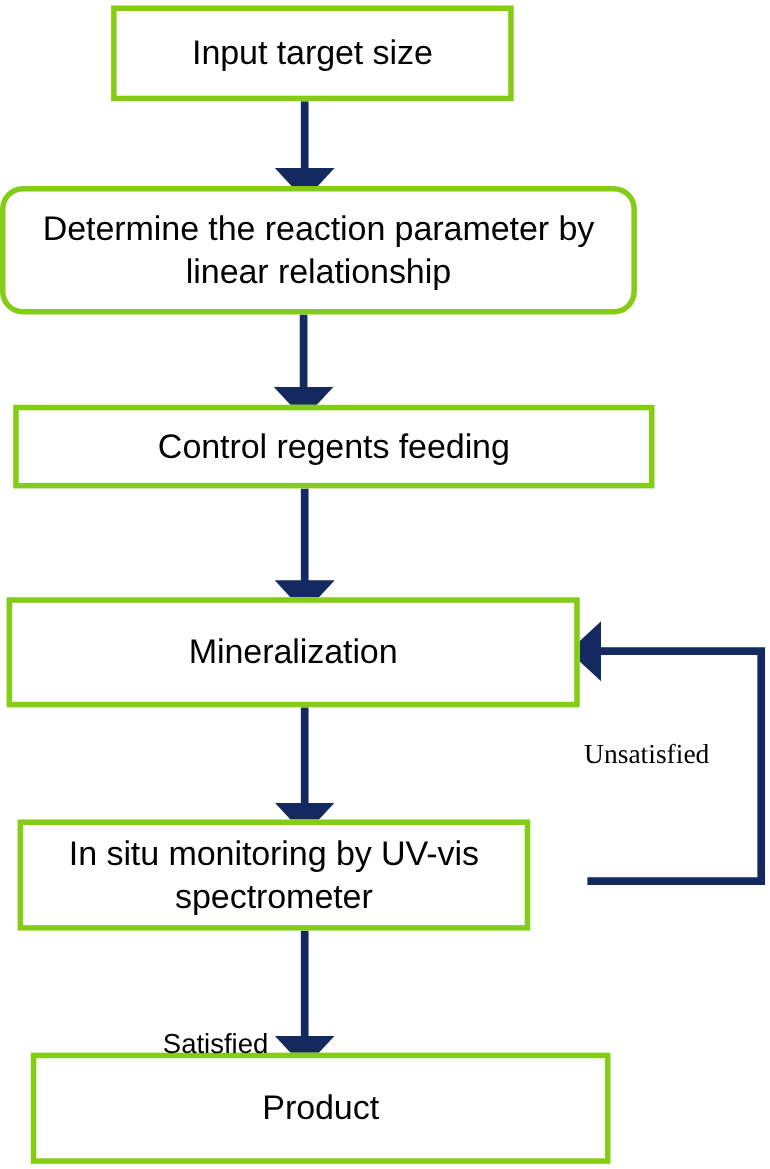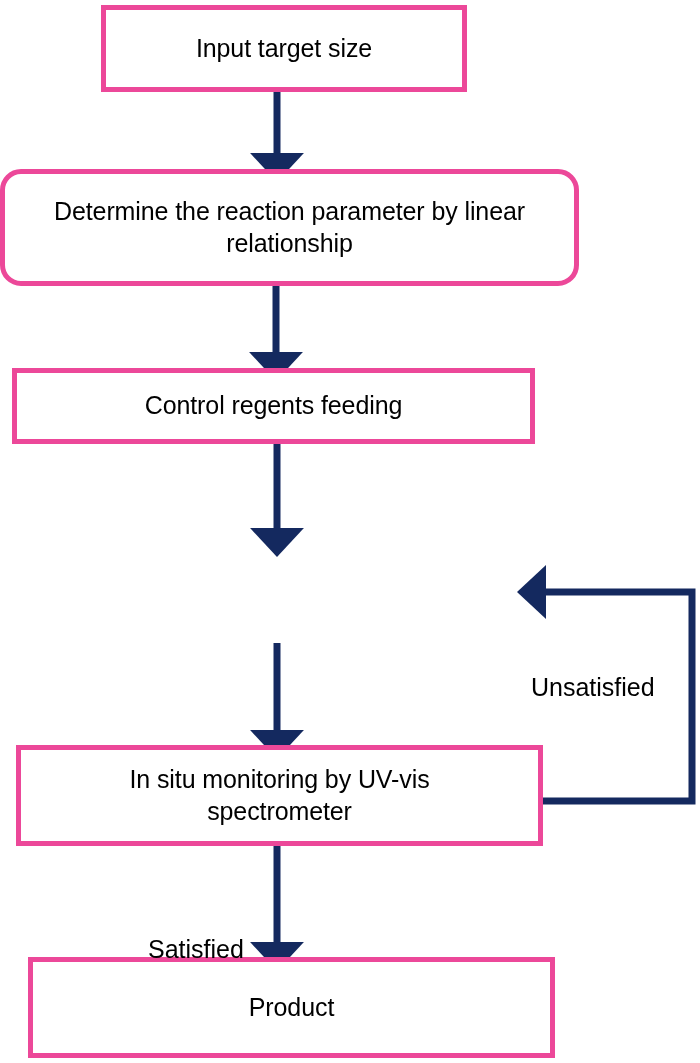--- a/index.html
+++ b/index.html
@@ -14,28 +14,28 @@
   #flow-canvas {
     position: relative;
     width: 700px;
     height: 1063px;
     background: #ffffff;
     overflow: hidden;
   }
   .node {
     position: absolute;
     box-sizing: border-box;
-    border: 5px solid #ec4899;
+    border: 5px solid #84cc16;
     background: #ffffff;
     display: flex;
     align-items: center;
     justify-content: center;
     text-align: center;
     color: #000000;
-    font-size: 25px;
+    font-size: 31px;
     line-height: 1.25;
     letter-spacing: -0.1px;
     padding: 18px 10px;
   }
   .node-text {
     display: block;
     white-space: pre-line;
   }
   .edge-label {
     position: absolute;
@@ -91,30 +91,33 @@
   </svg>
 
   <div class="node" style="left:101px; top:5px; width:366px; height:87px;">
     <span class="node-text">Input target size</span>
   </div>
 
   <div class="node" style="left:0px; top:169px; width:579px; height:117px;border-radius:21px;">
     <span class="node-text">Determine the reaction parameter by linear relationship</span>
   </div>
 
-  <div class="node" style="left:12px; top:368px; width:523px; height:76px;">
+  <div class="node" style="left:12px; top:368px; width:583px; height:76px;">
     <span class="node-text">Control regents feeding</span>
   </div>
 
+  <div class="node" style="left:6px; top:543px; width:521px; height:100px;">
+    <span class="node-text">Mineralization</span>
+  </div>
 
-  <div class="node" style="left:16px; top:745px; width:527px; height:101px;">
+  <div class="node" style="left:16px; top:745px; width:466px; height:101px;">
     <span class="node-text" style="max-width:420px;">In situ monitoring by UV-vis spectrometer</span>
   </div>
 
   <div class="node" style="left:28px; top:957px; width:527px; height:101px;">
     <span class="node-text">Product</span>
   </div>
 
-  <div class="edge-label" style="left:531px; top:672px;">Unsatisfied</div>
+  <div class="edge-label" style="left:531px; top:672px;font-family:Liberation Serif, serif;">Unsatisfied</div>
 
   <div class="edge-label" style="left:148px; top:934px;">Satisfied</div>
 
 </div>
 
 </body></html>

